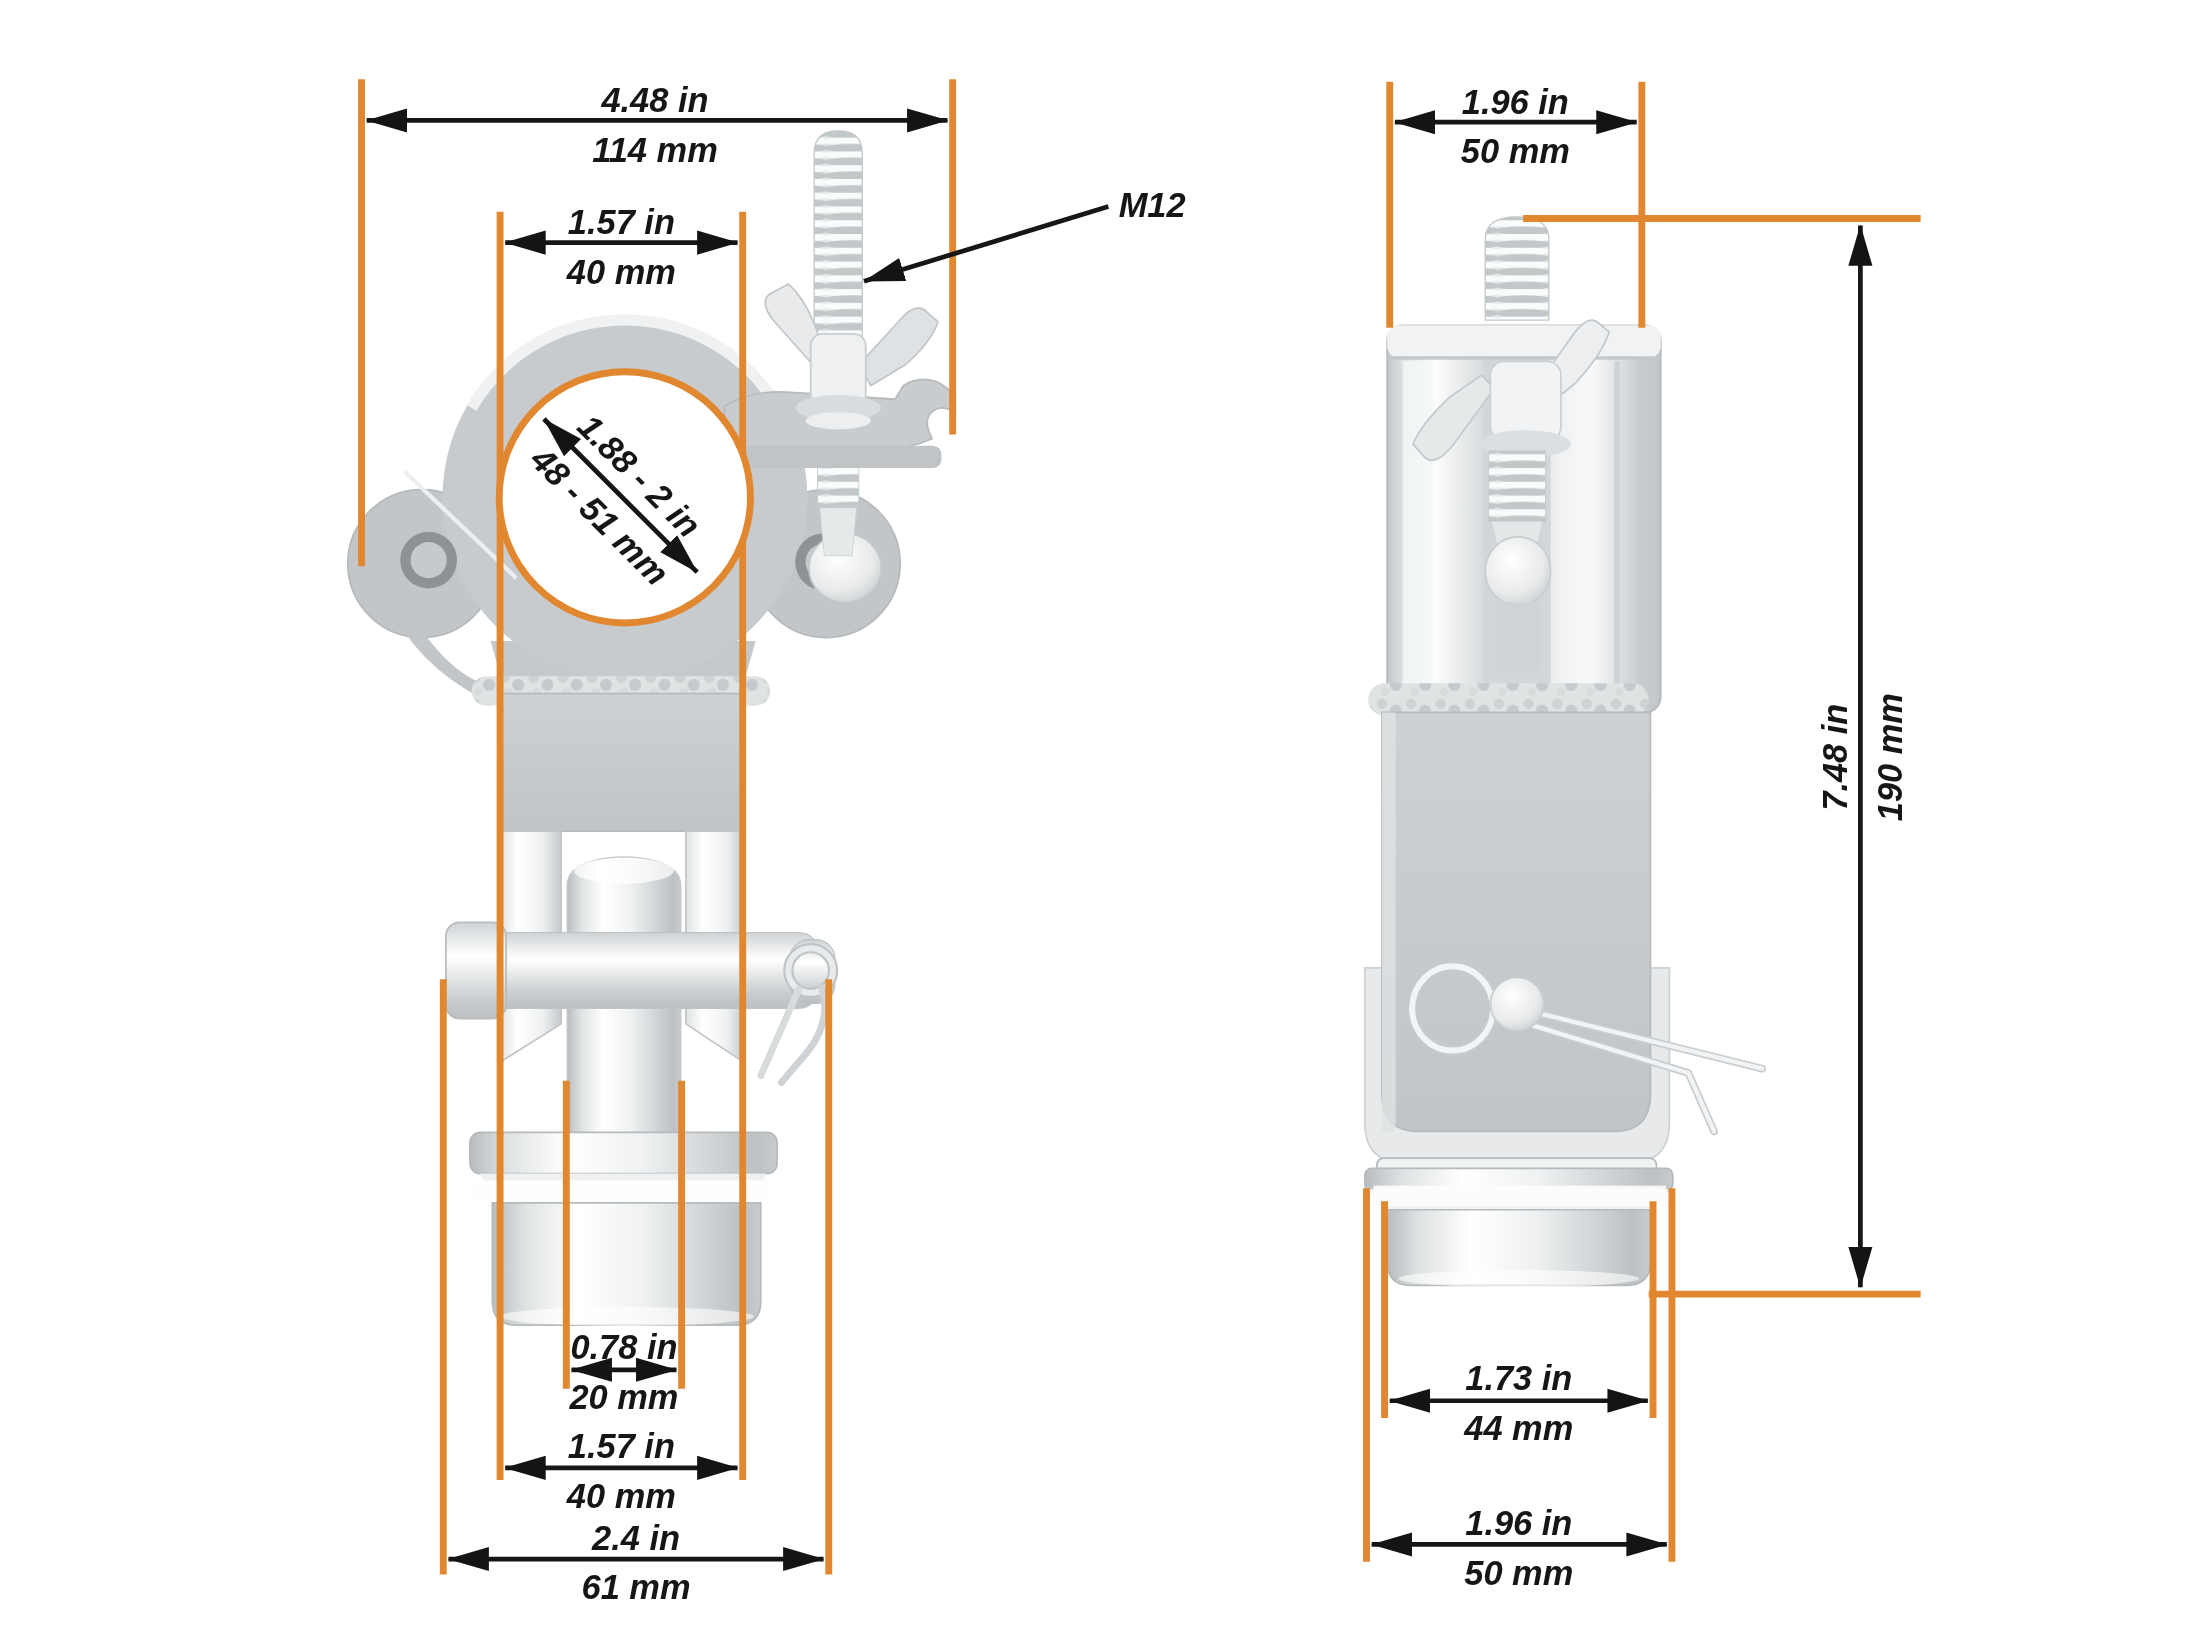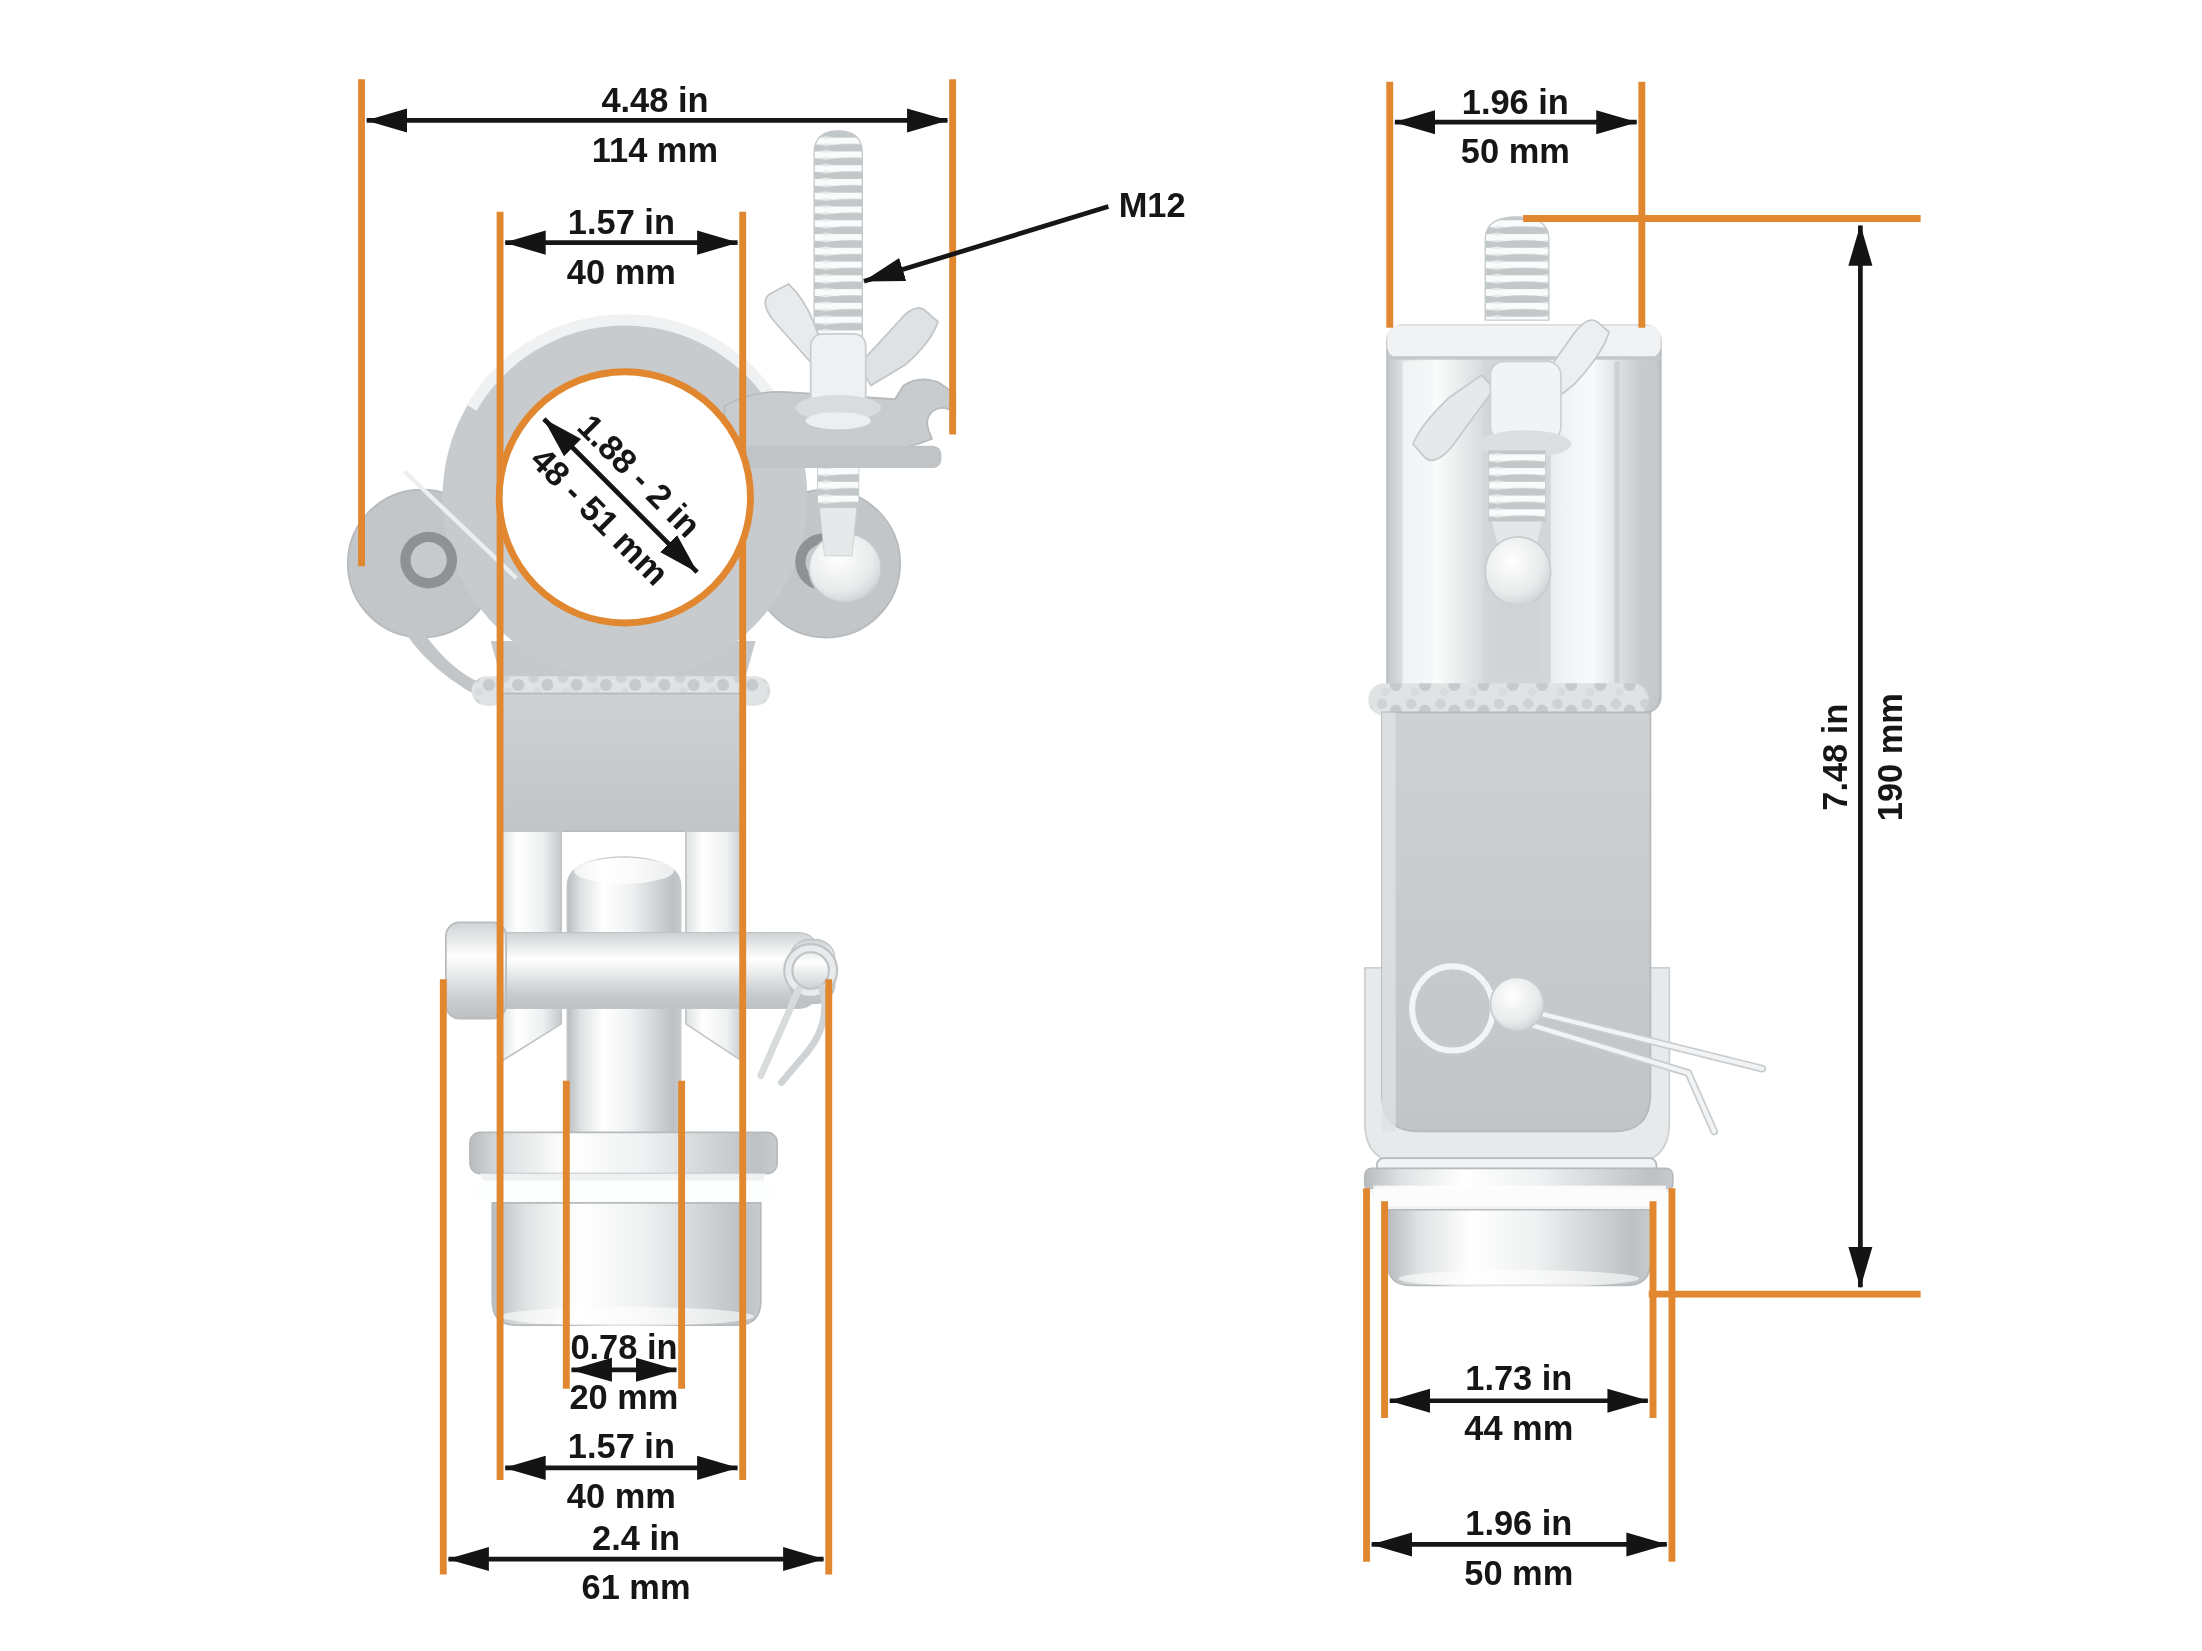--- a/index.html
+++ b/index.html
@@ -1,16 +1,16 @@
 <!DOCTYPE html>
 <html style="--accent: #E0872F; --ink: #161616;font-size:13.8px"><head>
 <meta charset="utf-8">
 <style>
   html,body{margin:0;padding:0;background:#ffffff;}
-  .stage{position:relative;width:2203px;height:1652px;background:#fff;overflow:hidden;}
+  .stage{position:relative;width:2203px;height:1652px;background:#fff;overflow:hidden;font-style:italic;}
   svg{display:block;}
   .dimtxt{font-family:"Liberation Sans","DejaVu Sans",sans-serif;font-weight:700;font-size:40px;fill:var(--ink);}
   .dimline{stroke:var(--ink);stroke-width:5.5;fill:none;}
   .ext{stroke:var(--accent);stroke-width:8;fill:none;stroke-linecap:butt;}
   .pipe-circle{stroke:var(--accent);stroke-width:8;fill:#ffffff;}
   .metal-stroke{stroke:#b6babc;stroke-width:2;}
 </style>
 </head>
 <body>
 

